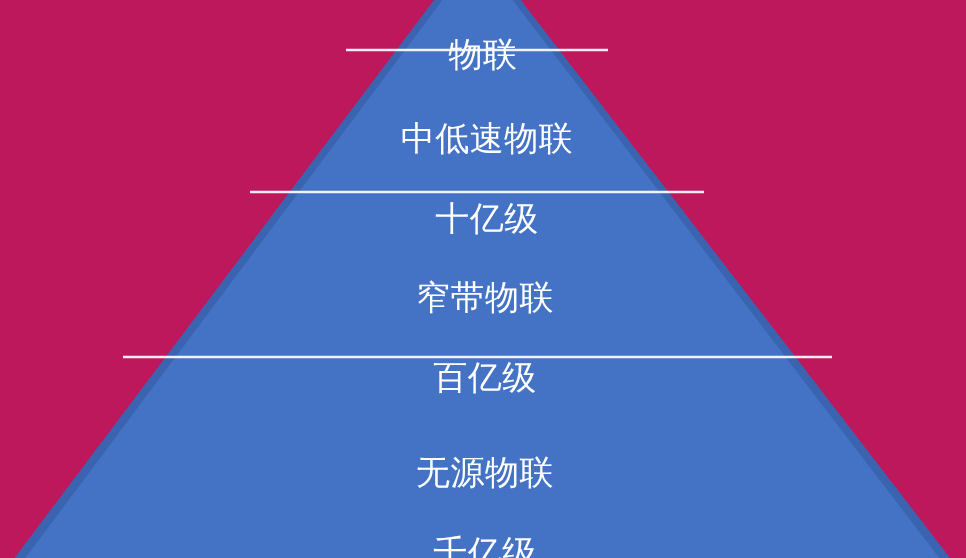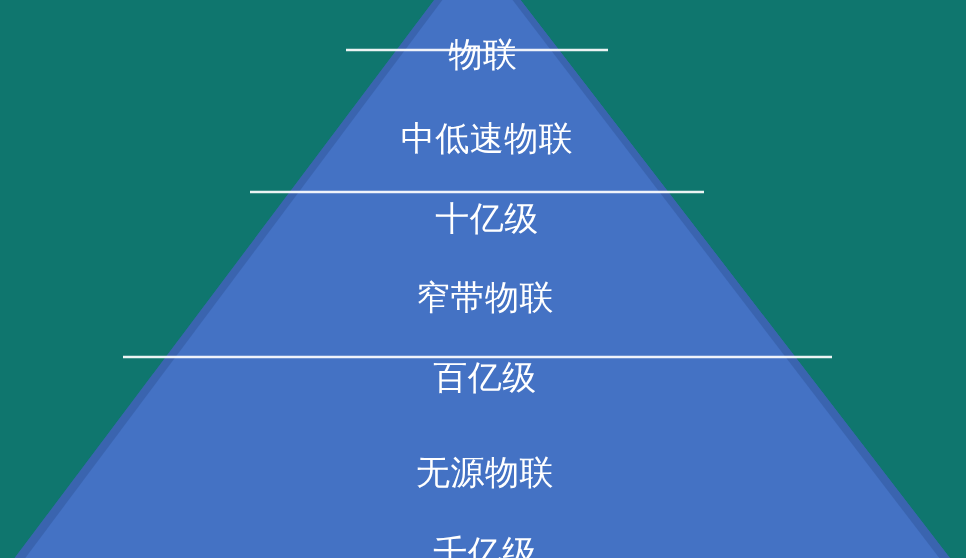--- a/index.html
+++ b/index.html
@@ -63,21 +63,21 @@
   
   #tier-label-4 {
     top: 412px;
     font-size: 34px;
     margin-left: 2px;
   }
 </style>
 </head>
 <body>
 
-<div id="stage" style="background: #0f766e;">
+<div id="stage" style="background: #be185d;">
 
   <svg id="pyramid-svg" viewBox="0 0 966 558" preserveAspectRatio="none">
     <defs>
       <clipPath id="pyramid-clip">
 
         <polygon points="477,-57 966,578 930,558 0,558 0,505"></polygon>
       </clipPath>
       <linearGradient id="edge-shade-left" x1="0" y1="0" x2="1" y2="0">
         <stop offset="0%" stop-color="#2F5496" stop-opacity="0.55"></stop>
         <stop offset="100%" stop-color="#2F5496" stop-opacity="0"></stop>

